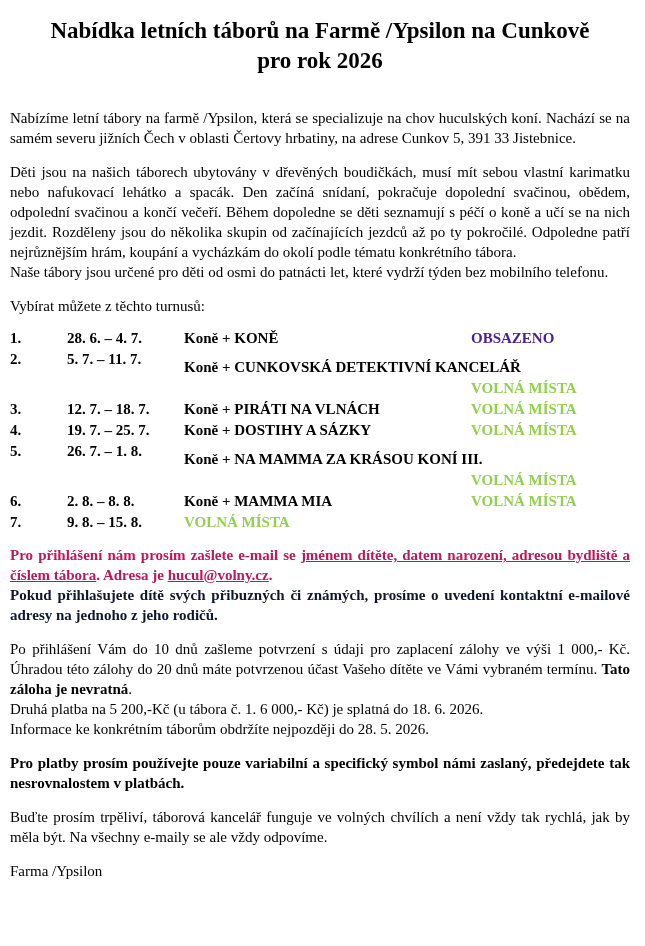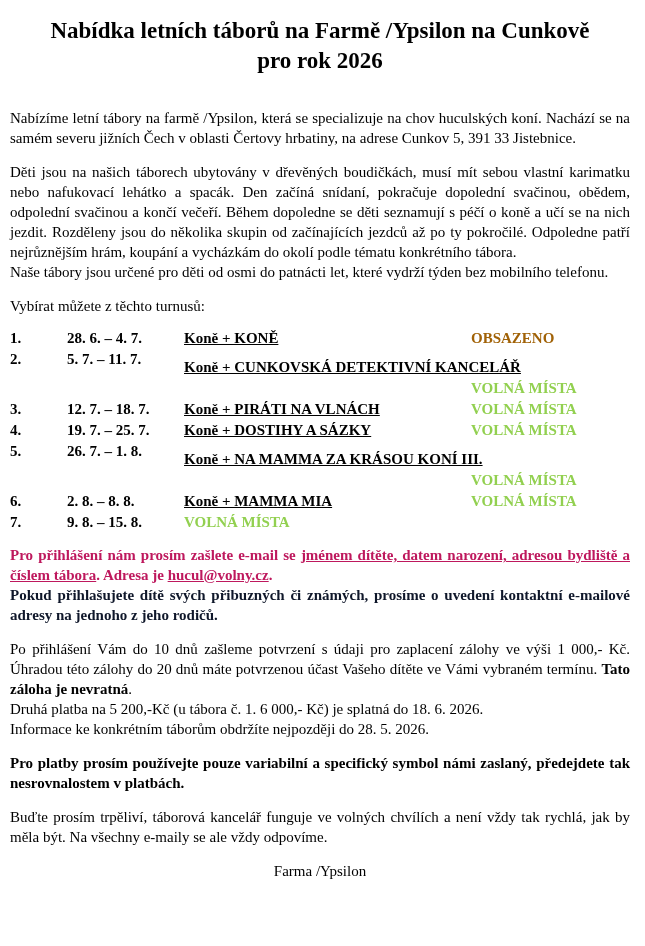--- a/index.html
+++ b/index.html
@@ -36,25 +36,25 @@
   .bold  { font-weight: bold; }
   .u     { text-decoration: underline; }
   .camp-list {
     font-weight: bold;
     line-height: 21px;
   }
   .camp-row {
     display: grid;
     grid-template-columns: 57px 117px 287px 1fr;
   }
-  .c-name { white-space: nowrap; text-decoration: underline; }
+  .c-name { white-space: nowrap; }
   .c-name.wide { grid-column: 3 / 5; margin-top: 8px; }
   .c-status { white-space: nowrap; }
   .signature {
-    text-align: center;
+    text-align: left;
     margin-top: 11px;
   }
 </style>
 </head>
 <body>
 
 <div class="page">
 
   <div class="doc-title">
     <div>Nabídka letních táborů na Farmě /Ypsilon na Cunkově</div>
@@ -69,21 +69,21 @@
   </div>
 
   <p class="gap2">Vybírat můžete z těchto turnusů:</p>
 
   <div class="camp-list gap2">
 
     <div class="camp-row">
         <span class="c-num">1.</span>
         <span class="c-date">28. 6. – 4. 7.</span>
         <span class="c-name">Koně + KONĚ</span>
-        <span class="c-status" style="color: #a16207;">OBSAZENO</span>
+        <span class="c-status" style="color: #4c1d95;">OBSAZENO</span>
       </div>
 
     <div class="camp-row">
         <span class="c-num">2.</span>
         <span class="c-date">5. 7. – 11. 7.</span>
         <span class="c-name wide">Koně + CUNKOVSKÁ DETEKTIVNÍ KANCELÁŘ</span>
       </div>
     <div class="camp-row">
         <span class="c-num"></span>
         <span class="c-date"></span>

